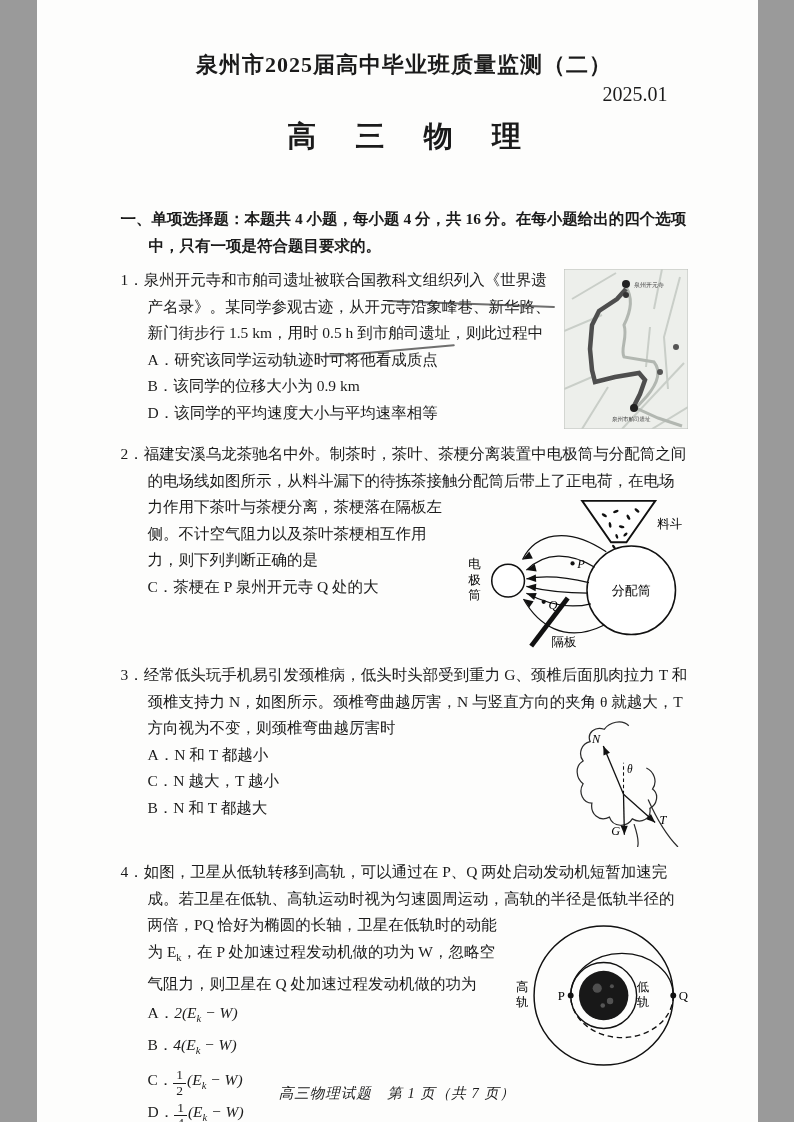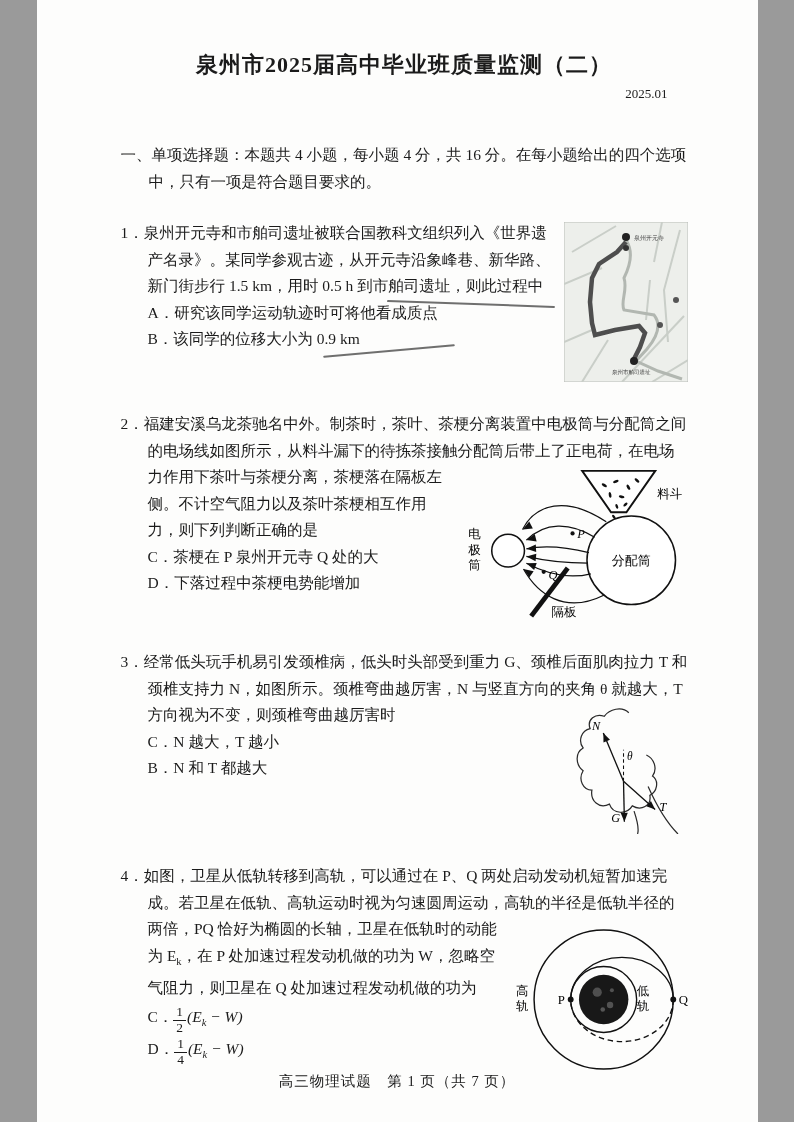--- a/index.html
+++ b/index.html
@@ -5,45 +5,46 @@
   * { margin:0; padding:0; box-sizing:border-box; }
   html,body { background:#9a9a9a; }
   .page {
     position:relative; width:721px; height:1122px; margin:0 auto;
     background:#fdfdfc; color:#1b1b1b;
     font-family:"Liberation Serif","DejaVu Serif",serif;
     font-size:15.5px; line-height:26.5px; overflow:hidden;
   }
   .content { padding:50px 70px 0 84px; }
   .hdr-title { text-align:center; font-size:22px; font-weight:bold; line-height:30px; letter-spacing:1px; }
-  .hdr-date { text-align:right; font-size:13px; padding-right:20px; margin-top:4px; line-height:20px; }
+  .hdr-date { text-align:right; font-size:20px; padding-right:20px; margin-top:4px; line-height:20px; }
   .hdr-subject { text-align:center; font-size:29px; font-weight:bold; letter-spacing:16px; margin-top:10px; line-height:44px; text-indent:16px; }
-  .section-heading { margin-top:38px; font-weight:normal; padding-left:28px; text-indent:-28px; }
-  .q { position:relative; display:flow-root; margin-top:25px; padding-left:27px; text-indent:-27px; }
+  .section-heading { margin-top:48px; font-weight:bold; padding-left:28px; text-indent:-28px; }
+  .q { position:relative; display:flow-root; margin-top:8px; padding-left:27px; text-indent:-27px; }
   .q .opt { text-indent:0; }
   .q .optrow { text-indent:0; margin-top:2px; }
   .optrow .cell { display:inline-block; width:212px; vertical-align:middle; }
   .fig { float:right; margin:2px 0 4px 10px; }
   .frac { display:inline-block; text-align:center; vertical-align:-10px; font-size:13.5px; line-height:1.1; margin-right:1px; }
   .frac .den { display:block; border-top:1px solid #1b1b1b; padding:0 3px; }
   .frac .num { display:block; padding:0 3px; }
   sub { font-size:10.5px; }
   .formula { font-style:italic; }
-  .footer { position:absolute; bottom:28px; left:0; width:100%; text-align:center; font-size:14.5px; letter-spacing:1px; }
+  .footer { position:absolute; bottom:16px; left:0; width:100%; text-align:center; font-size:14.5px; letter-spacing:1px;font-style:italic; }
   .pencil { position:absolute; background:#3f3f3f; height:2px; border-radius:2px; opacity:.75; }
   svg text { font-family:"Liberation Serif","DejaVu Serif",serif; }
 </style>
 </head>
 <body>
 
 <div class="page">
   <div class="content">
 
     <div class="hdr-title">泉州市2025届高中毕业班质量监测（二）</div>
     <div class="hdr-date">2025.01</div>
+    <div class="hdr-subject">高 三 物 理</div>
 
     <div class="section-heading">一、单项选择题：本题共 4 小题，每小题 4 分，共 16 分。在每小题给出的四个选项中，只有一项是符合题目要求的。</div>
 
     <div class="q">
       <svg class="fig" width="124" height="160" viewBox="0 0 124 160">
         <rect x="0" y="0" width="124" height="160" fill="#edefeb" stroke="#b9bdb8" stroke-width="1"></rect>
         <g stroke="#c9cec8" stroke-width="2" fill="none">
           <path d="M8,30 L52,4"></path>
             <path d="M0,62 L38,46"></path>
             <path d="M98,0 L90,40"></path>
@@ -62,20 +63,21 @@
           <circle cx="70" cy="139" r="4" fill="#222"></circle>
           <circle cx="112" cy="78" r="3" fill="#555"></circle>
           <circle cx="96" cy="103" r="3" fill="#555"></circle>
         </g>
         <text x="70" y="18" font-size="6" fill="#3a3a3a">泉州开元寺</text>
         <text x="48" y="152" font-size="5.5" fill="#3a3a3a">泉州市舶司遗址</text>
       </svg>
       <span class="qnum">1．</span><span>泉州开元寺和市舶司遗址被联合国教科文组织列入《世界遗产名录》。某同学参观古迹，从开元寺沿象峰巷、新华路、新门街步行 1.5 km，用时 0.5 h 到市舶司遗址，则此过程中</span>
       <div class="opt">A．研究该同学运动轨迹时可将他看成质点</div>
       <div class="opt">B．该同学的位移大小为 0.9 km</div>
+      <div class="opt">D．该同学的平均速度大小与平均速率相等</div>
     </div>
 
     <div class="q">
       <span class="qnum">2．</span><span>福建安溪乌龙茶驰名中外。制茶时，茶叶、茶梗分离装置中电极筒与分配筒之间的电场线如图所示，从料斗漏下的待拣茶接触分配筒后带上了正电荷，在电场力作用下茶叶与茶梗分离，</span><svg class="fig" width="228" height="154" viewBox="0 0 237 160">
         <g>
           <polygon points="127,5 203,5 173,48 157,48" fill="#ffffff" stroke="#111" stroke-width="2"></polygon>
           <g fill="#111">
             <ellipse cx="150" cy="20" rx="3" ry="1.4" transform="rotate(30 150 20)"></ellipse>
             <ellipse cx="162" cy="16" rx="3" ry="1.4" transform="rotate(-20 162 16)"></ellipse>
             <ellipse cx="175" cy="22" rx="3" ry="1.4" transform="rotate(60 175 22)"></ellipse>
@@ -117,21 +119,20 @@
         <text x="95" y="156" font-size="13">隔板</text>
         <text x="205" y="33" font-size="13">料斗</text>
         <text x="178" y="103" font-size="13.5" text-anchor="middle">分配筒</text>
         <g text-anchor="middle" font-size="13">
           <text x="15" y="75">电</text>
           <text x="15" y="91">极</text>
           <text x="15" y="107">筒</text>
         </g>
       </svg><span>茶梗落在隔板左侧。不计空气阻力以及茶叶茶梗相互作用力，则下列判断正确的是</span>
       <div class="opt">C．茶梗在 P 泉州开元寺 Q 处的大</div>
-      <div class="opt">D．下落过程中茶梗电势能增加</div>
     </div>
 
     <div class="q">
       <span class="qnum">3．</span><span>经常低头玩手机易引发颈椎病，低头时头部受到重力 G、颈椎后面肌肉拉力 T 和颈椎支持力 N，如图所示。颈椎弯曲越厉害，N 与竖直方向的夹角 θ 就越大，T 方向视为不变，则颈椎</span><svg class="fig" width="136" height="130" viewBox="0 0 152 148">
         <g stroke="#2a2a2a" stroke-width="1.4" fill="none">
           <path d="M86,10 C78,2 64,6 58,14 C48,10 38,18 42,28 C32,30 28,42 34,50 C24,56 26,70 34,76 C28,86 34,98 44,98 C42,110 52,120 64,114 C68,126 84,126 90,116 C100,122 112,116 110,104 C118,100 121,88 113,82 C119,74 115,62 106,58"></path>
           <path d="M108,94 C116,112 126,132 142,148"></path>
           <path d="M92,122 C96,134 98,142 96,148"></path>
         </g>
         <g>
@@ -141,20 +142,21 @@
           <line x1="80" y1="88" x2="81" y2="134" stroke="#111" stroke-width="1.5"></line>
           <polygon points="0,0 10,-4 10,4" fill="#111" transform="translate(81,134) rotate(-91)"></polygon>
           <line x1="80" y1="88" x2="116" y2="120" stroke="#111" stroke-width="1.5"></line>
           <polygon points="0,0 10,-4 10,4" fill="#111" transform="translate(116,120) rotate(222)"></polygon>
         </g>
         <text x="44" y="30" font-size="14" font-style="italic">N</text>
         <text x="84" y="64" font-size="13" font-style="italic">θ</text>
         <text x="66" y="134" font-size="14" font-style="italic">G</text>
         <text x="121" y="122" font-size="14" font-style="italic">T</text>
       </svg><span>弯曲越厉害时</span>
+      <div class="opt">A．N 和 T 都越小</div>
       <div class="opt">C．N 越大，T 越小</div>
       <div class="opt">B．N 和 T 都越大</div>
     </div>
 
     <div class="q">
       <span class="qnum">4．</span><span>如图，卫星从低轨转移到高轨，可以通过在 P、Q 两处启动发动机短暂加速完成。若卫星在低轨、高轨运动时视为匀速圆周运动，高轨的半径是低轨半径的两倍，PQ 恰好为椭圆的长轴，</span><svg class="fig" width="176" height="163" viewBox="0 0 192 178">
         <circle cx="100" cy="89" r="76" fill="none" stroke="#111" stroke-width="1.6"></circle>
         <circle cx="100" cy="89" r="36" fill="none" stroke="#111" stroke-width="1.5"></circle>
         <g>
           <circle cx="100" cy="89" r="27" fill="#181818"></circle>
@@ -172,20 +174,24 @@
         <g text-anchor="middle" font-size="13.5">
           <text x="11" y="84">高</text>
           <text x="11" y="101">轨</text>
         </g>
         <g text-anchor="middle" font-size="13.5">
           <text x="143" y="84">低</text>
           <text x="143" y="101">轨</text>
         </g>
       </svg><span>卫星在低轨时的动能为 E</span><sub>k</sub><span>，在 P 处加速过程发动机做的功为 W，忽略空气阻力，则卫星在 Q 处加速过程发动机做的功为</span>
       <div class="optrow">
+        <span class="cell"><span>A．</span><span class="formula"><span>2(E</span><sub>k</sub><span> − W)</span></span></span>
+        <span class="cell"><span>B．</span><span class="formula"><span>4(E</span><sub>k</sub><span> − W)</span></span></span>
+      </div>
+      <div class="optrow">
         <span class="cell"><span>C．</span><span class="frac"><span class="num">1</span><span class="den">2</span></span><span class="formula"><span>(E</span><sub>k</sub><span> − W)</span></span></span>
         <span class="cell"><span>D．</span><span class="frac"><span class="num">1</span><span class="den">4</span></span><span class="formula"><span>(E</span><sub>k</sub><span> − W)</span></span></span>
       </div>
     </div>
 
   </div>
 
   <div class="pencil" style="left:350px; top:303px; width:168px; transform:rotate(2deg);"></div>
   <div class="pencil" style="left:286px; top:350px; width:132px; transform:rotate(-5deg);"></div>
 

